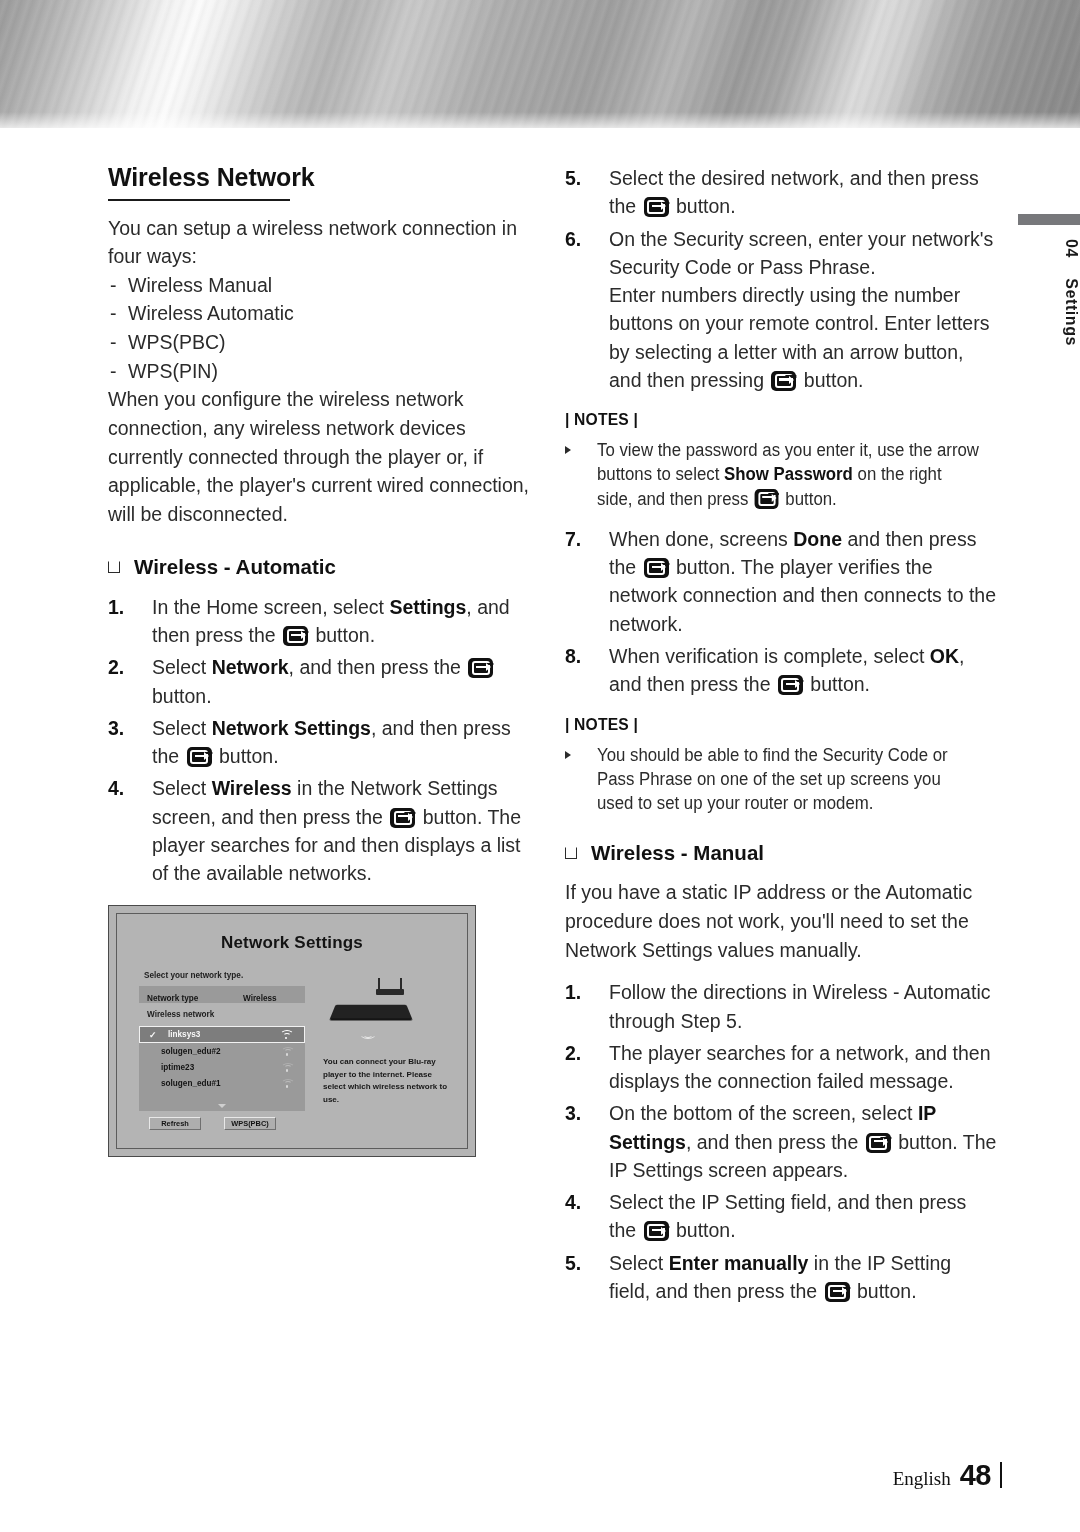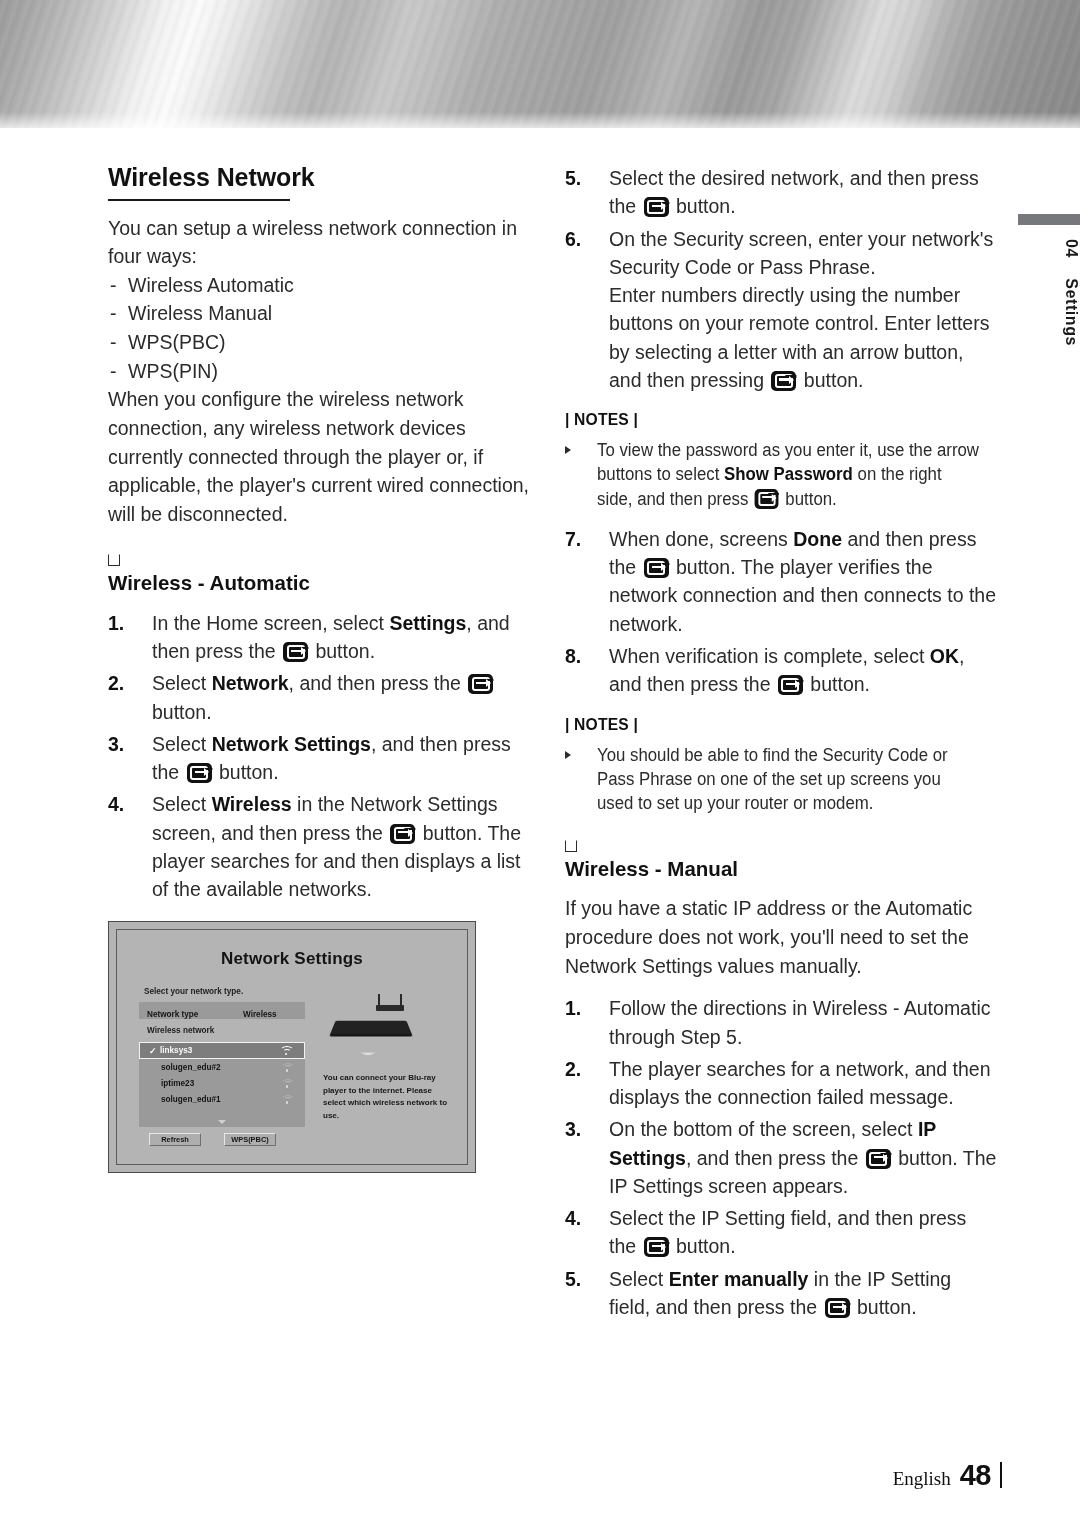--- a/index.html
+++ b/index.html
@@ -128,22 +128,21 @@
     top: 0;
   }
 
   h2.sub-head {
     margin: 26px 0 0 0;
     font-size: 20.5px;
     font-weight: 700;
     color: #111;
     display: flex;
     align-items: baseline;
-    gap: 4px;
-    flex-direction: column;
+    gap: 14px;
   }
   .sq-bullet {
     display: inline-block;
     width: 10px; height: 10px;
     border: 1.6px solid #2b2b2b;
     border-top-color: transparent;
     position: relative;
     top: -1px;
     flex: 0 0 auto;
   }
@@ -312,21 +311,21 @@
     position: relative;
     font-weight: 700;
   }
   .ss-item .nm { margin-left: 22px; }
   .ss-item.selected {
     background: #7d7d7d;
     border: 1.5px solid #f2f2f2;
     box-sizing: border-box;
     height: 17px;
   }
-  .ss-item.selected .nm { margin-left: 20px; color: #fafafa; }
+  .ss-item.selected .nm { margin-left: 28px; color: #fafafa; }
   .ss-item .chk {
     position: absolute;
     left: 9px;
     color: #fafafa;
     font-size: 9px;
   }
   .ss-item .wifi {
     position: absolute;
     right: 12px;
     width: 12px; height: 9px;
@@ -470,22 +469,22 @@
 </div>
 
 <div class="col col-left">
 
   <h1 class="section-title">Wireless Network</h1>
   <div class="title-rule"></div>
 
   <p class="body">You can setup a wireless network connection in four ways:</p>
 
   <ul class="dash-list" id="methods-list">
+      <li>Wireless Manual</li>
       <li>Wireless Automatic</li>
-      <li>Wireless Manual</li>
       <li>WPS(PBC)</li>
       <li>WPS(PIN)</li>
     </ul>
 
   <p class="body tight">When you configure the wireless network connection, any wireless network devices currently connected through the player or, if applicable, the player's current wired connection, will be disconnected.</p>
 
   <h2 class="sub-head">
     <span class="sq-bullet"></span>
     <span>Wireless - Automatic</span>
   </h2>

